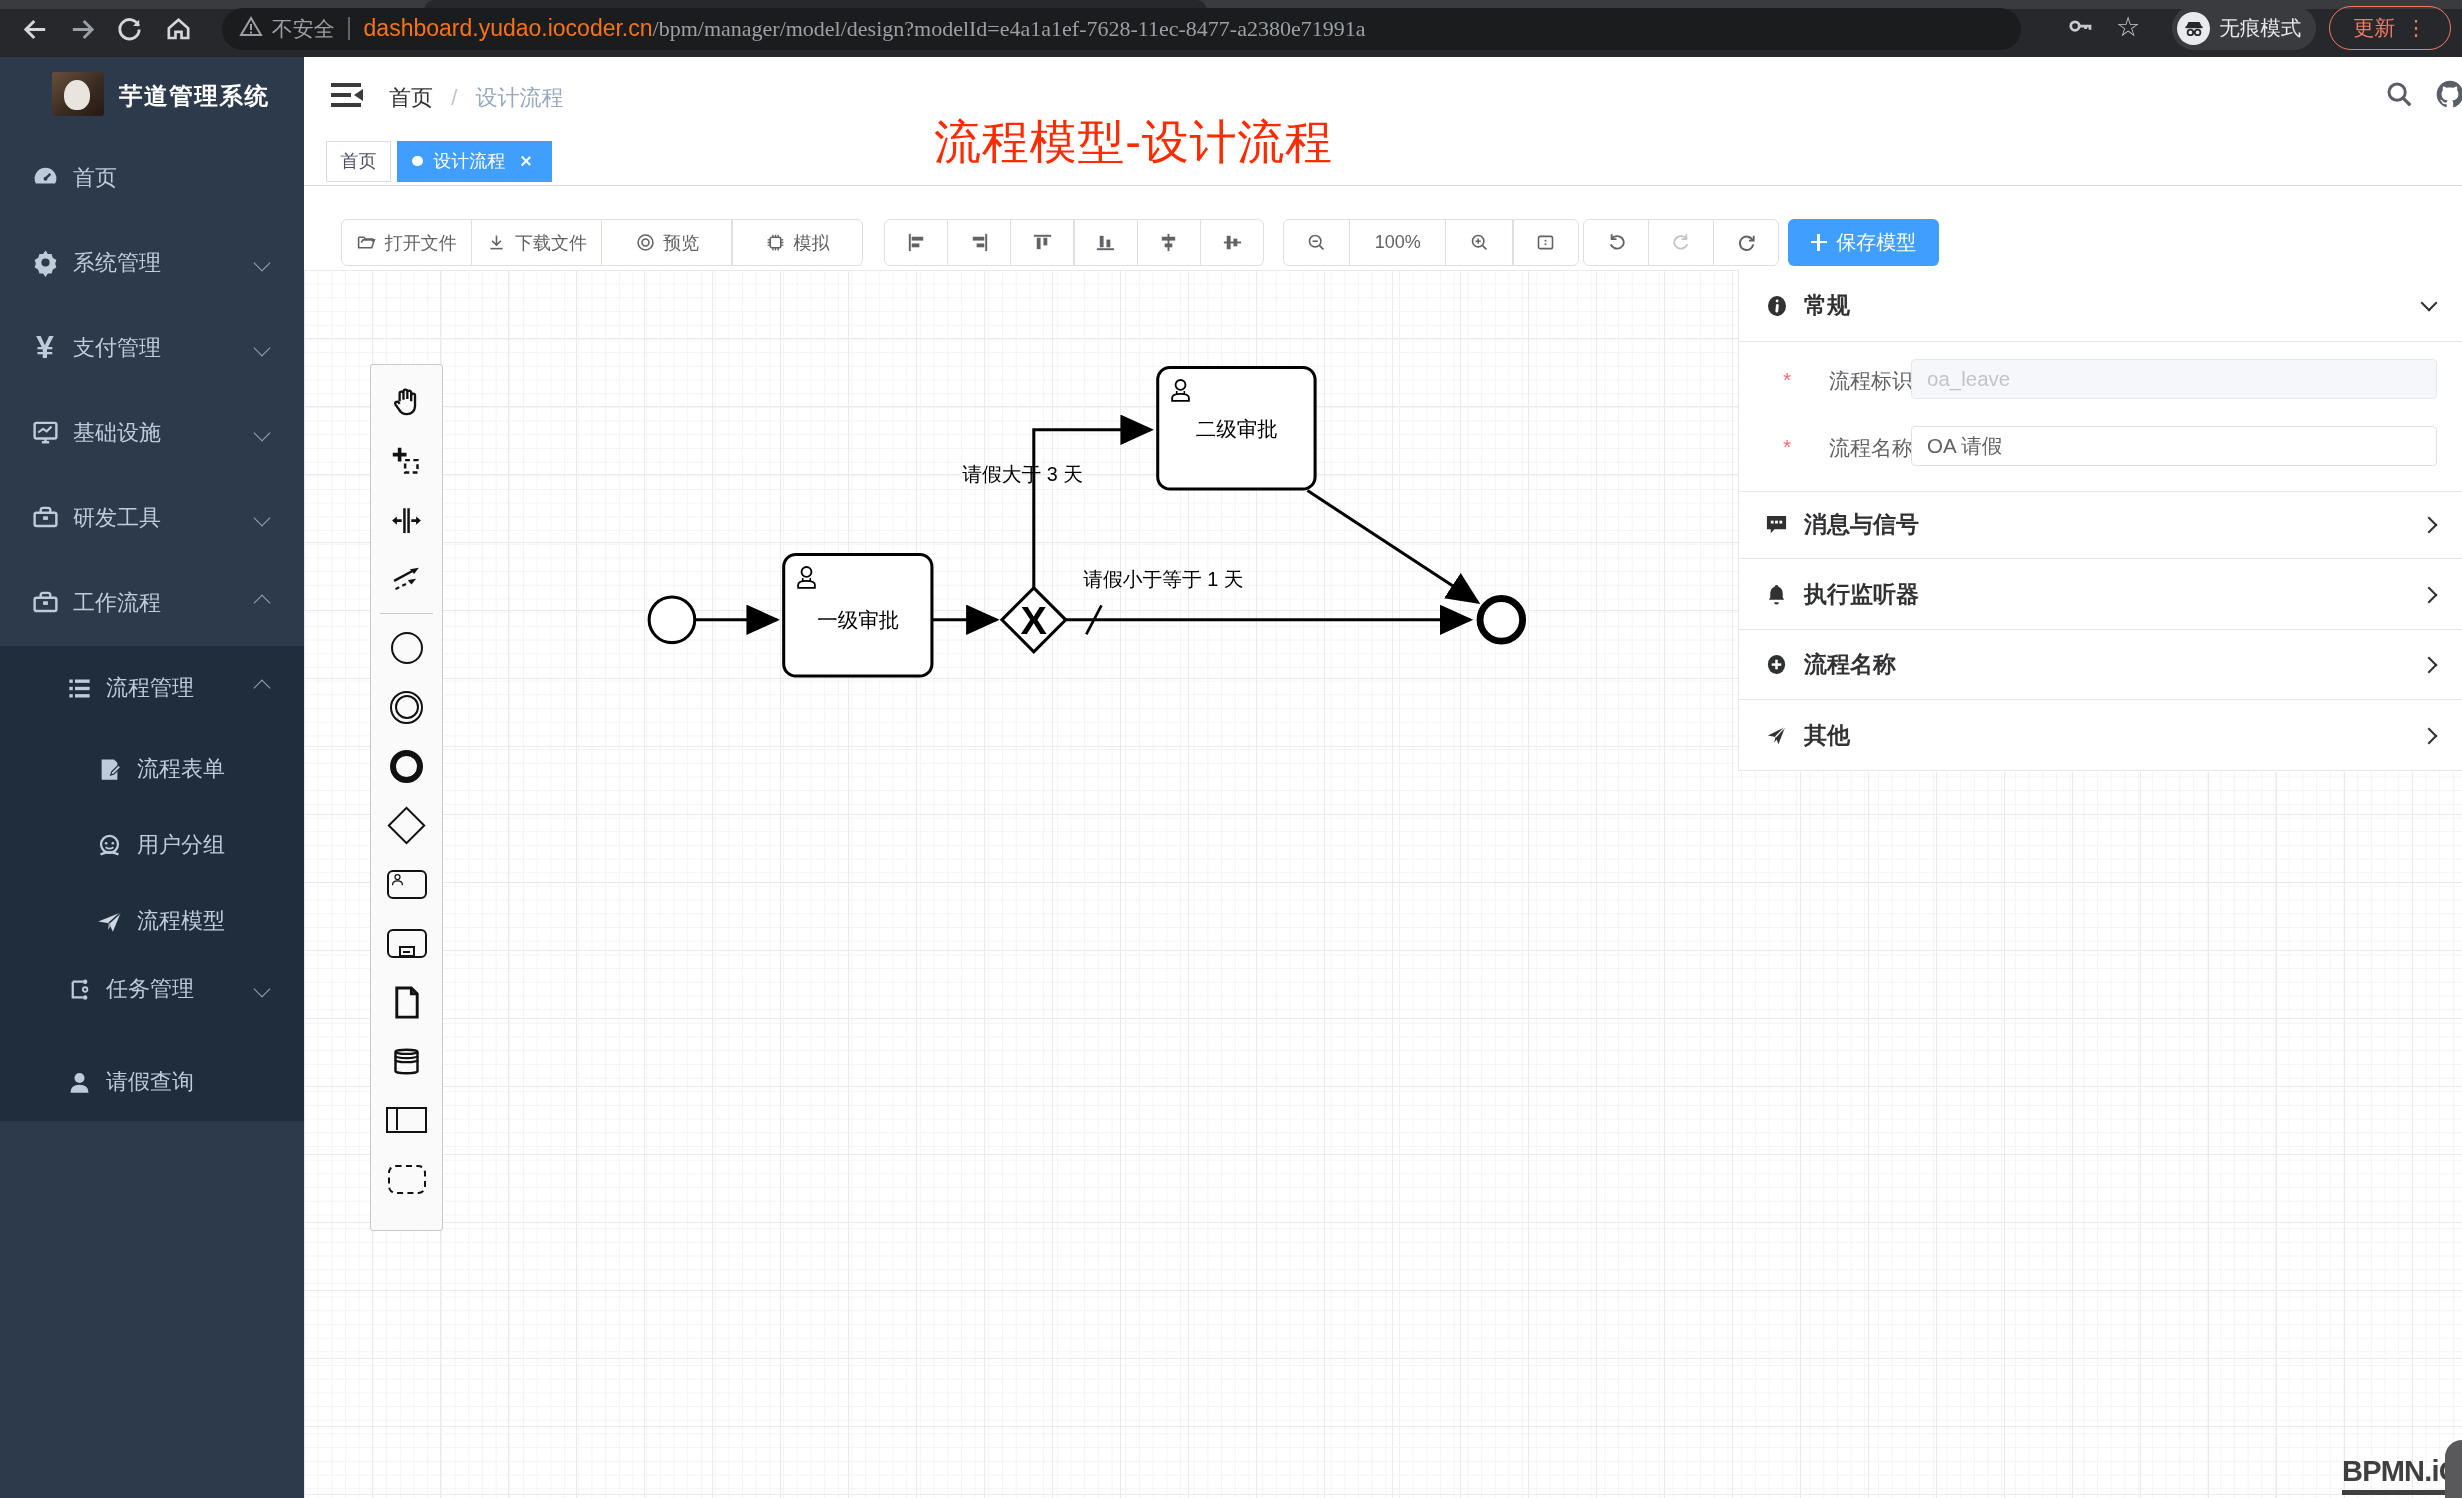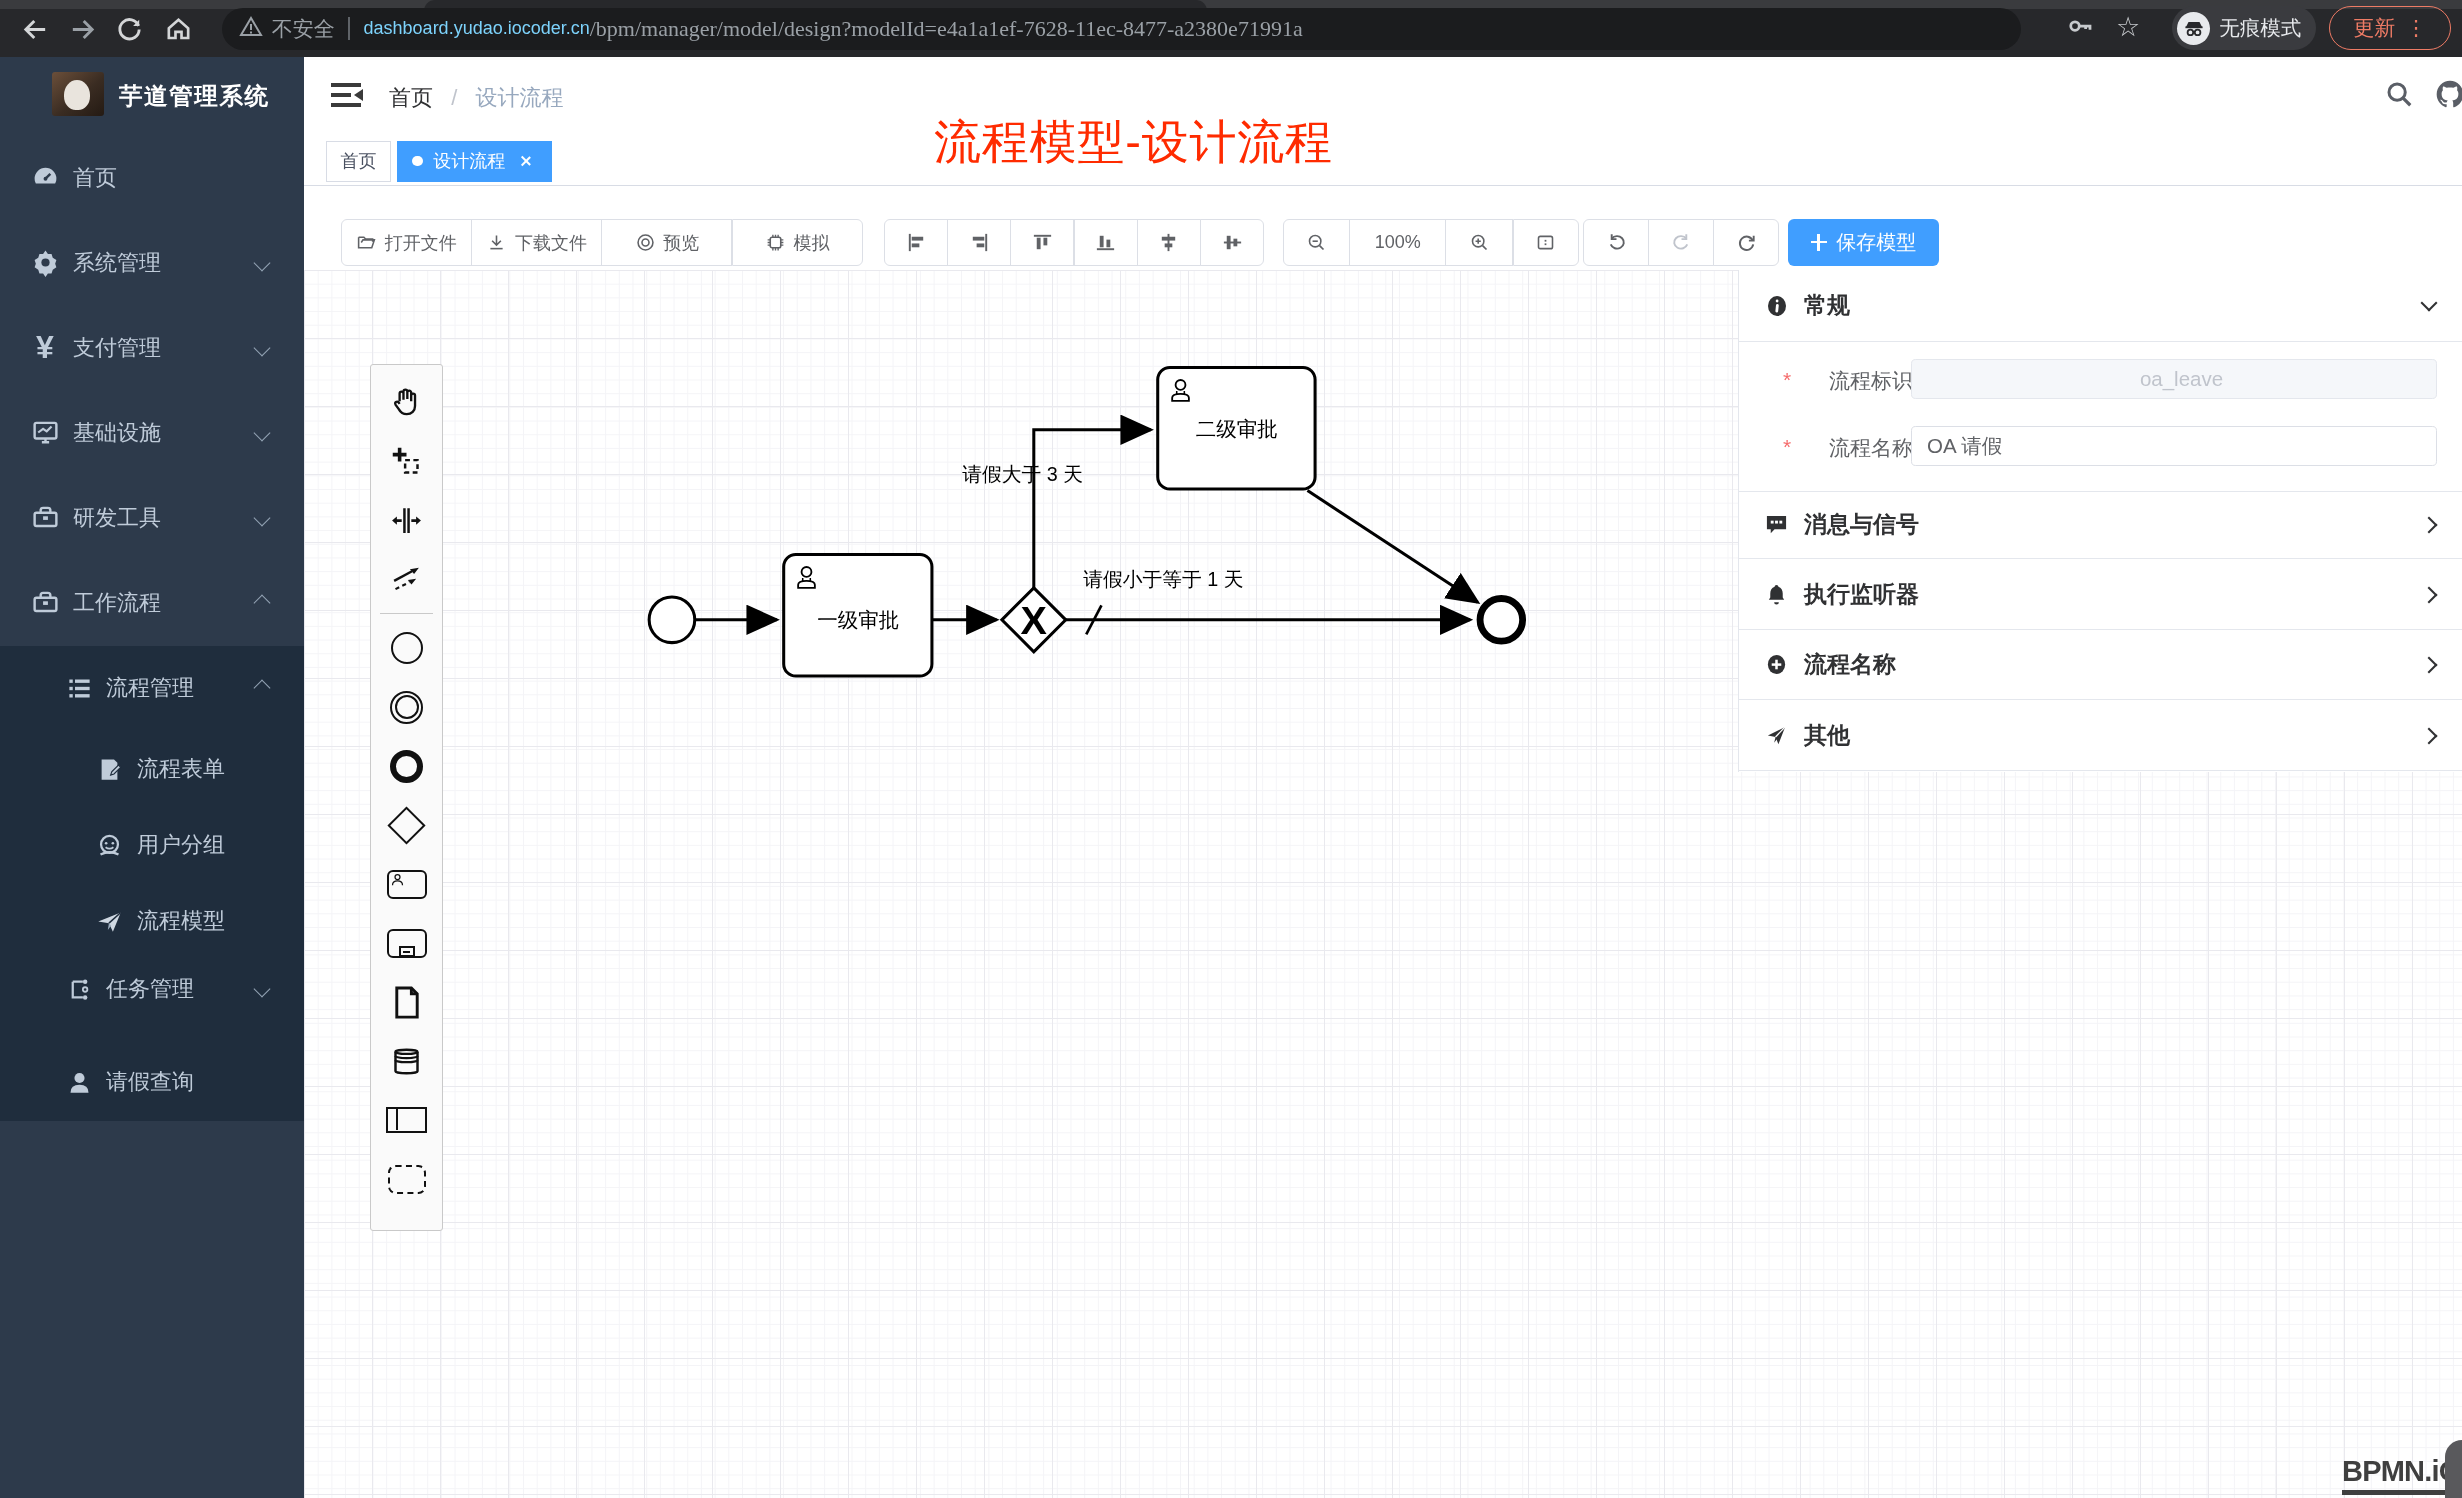--- a/index.html
+++ b/index.html
@@ -8,21 +8,21 @@
 
   
   #chrome { position:absolute; left:0; top:0; width:2462px; height:57px; background:#27282b; }
   #chrome .tabstrip { position:absolute; left:0; top:0; width:100%; height:9px; background:#3a3b3e; }
   #chrome .activetab { position:absolute; left:424px; top:0; width:783px; height:10.6px; background:#27282b; border-radius:12px 12px 0 0; }
   .nav-ic { position:absolute; top:10.6px; width:37px; height:37px; display:flex; align-items:center; justify-content:center; }
   #addrbar { position:absolute; left:222px; top:7.6px; width:1799px; height:42px; background:#1b1c1e; border-radius:21px; display:flex; align-items:center; }
   #addrbar .warn { margin-left:16.7px; }
   #addrbar .insecure { color:#9aa0a6; font-size:21px; margin-left:9px; }
   #addrbar .vsep { width:1.5px; height:23px; background:#5f6368; margin:0 13.7px; }
-  #addrbar .host { color:#7dd3fc; font-size:18px; }
+  #addrbar .host { color:#f97316; font-size:23px; }
   #addrbar .path { color:#9aa0a6; font-size:22px;font-family:Liberation Serif, serif; }
   .addr-right { position:absolute; top:10.6px; display:flex; align-items:center; }
   .star { color:#c7cacd; font-size:27px; }
   #incog { position:absolute; left:2172px; top:6px; height:44px; width:144px; background:#3a3b3f; border-radius:23px; display:flex; align-items:center; }
   #incog .spycirc { width:33px; height:33px; background:#e8eaed; border-radius:50%; margin-left:5.3px; display:flex; align-items:center; justify-content:center; }
   #incog .lbl { color:#e8eaed; font-size:20.5px; margin-left:9px; }
   #updatebtn { position:absolute; left:2329px; top:6px; width:122px; height:44px; border:1.5px solid #ee7b65; border-radius:23px; display:flex; align-items:center; justify-content:center; gap:10.6px; }
   #updatebtn .lbl { color:#ee7b65; font-size:21px; }
   #updatebtn .dots { color:#ee7b65; font-size:21px; }
 
@@ -111,21 +111,21 @@
   .pn-row { position:absolute; left:0; width:725px; border-bottom:0.8px solid #e4e7ed; display:flex; align-items:center; }
   .pn-ic { position:absolute; left:24px; width:27px; height:27px; display:flex; align-items:center; justify-content:center; }
   .pn-title { position:absolute; left:65px; font-size:23px; font-weight:600; color:#303133; }
   .pn-chev { position:absolute; left:684px; width:12px; height:12px; border-right:2.3px solid #303133; border-bottom:2.3px solid #303133; }
   .pn-chev.right { transform:rotate(-45deg); }
   .pn-chev.down { transform:rotate(45deg); }
   .fld { position:absolute; left:0; width:725px; height:40px; }
   .fld .req { position:absolute; color:#f56c6c; font-size:21px; }
   .fld .flabel { position:absolute; left:59px; top:7.6px; width:114px; font-size:21px; color:#606266;margin-left:31px; }
   .fld .finput { position:absolute; left:172px; top:0; width:526px; height:40px; border:0.8px solid #dcdfe6; border-radius:4.6px; font-size:20.5px; display:flex; align-items:center; padding-left:15px; background:#fff; color:#606266; }
-  .fld .finput.disabled { background:#f5f7fa; border-color:#e4e7ed; color:#c0c4cc;justify-content:center; }
+  .fld .finput.disabled { background:#f5f7fa; border-color:#e4e7ed; color:#c0c4cc; }
 
   
   #bpmnio { position:absolute; left:2038px; top:1185px; font-size:29px; font-weight:700; letter-spacing:-0.8px; color:#3f3f3f; border-bottom:5.3px solid #3f3f3f; padding-bottom:1.5px; }
   #cornershape { position:absolute; left:2141px; top:1170px; width:16.7px; height:59px; background:#59595c; border-radius:20px 0 0 0; }
 
   svg text { font-family:"Liberation Sans","DejaVu Sans",sans-serif; }
 </style>
 </head>
 <body>
 

